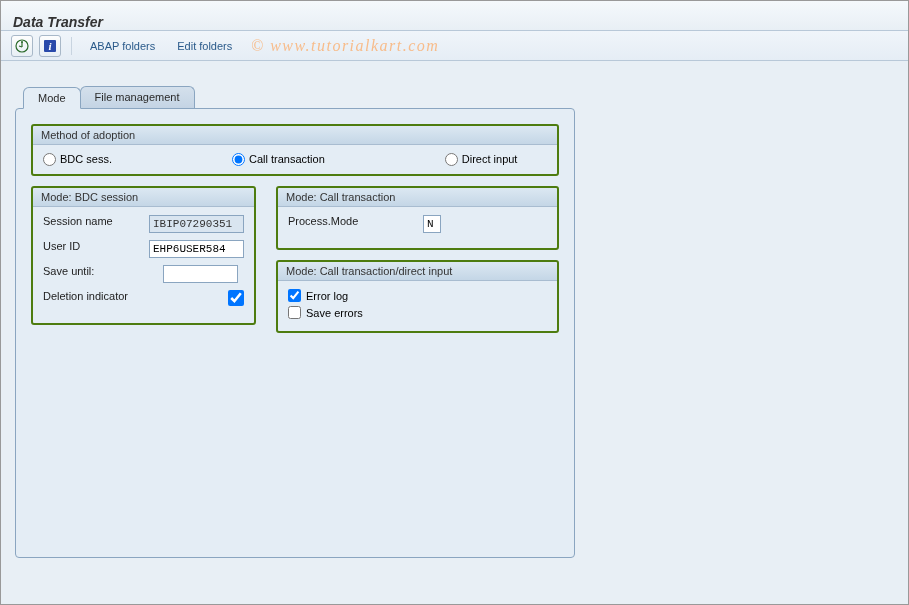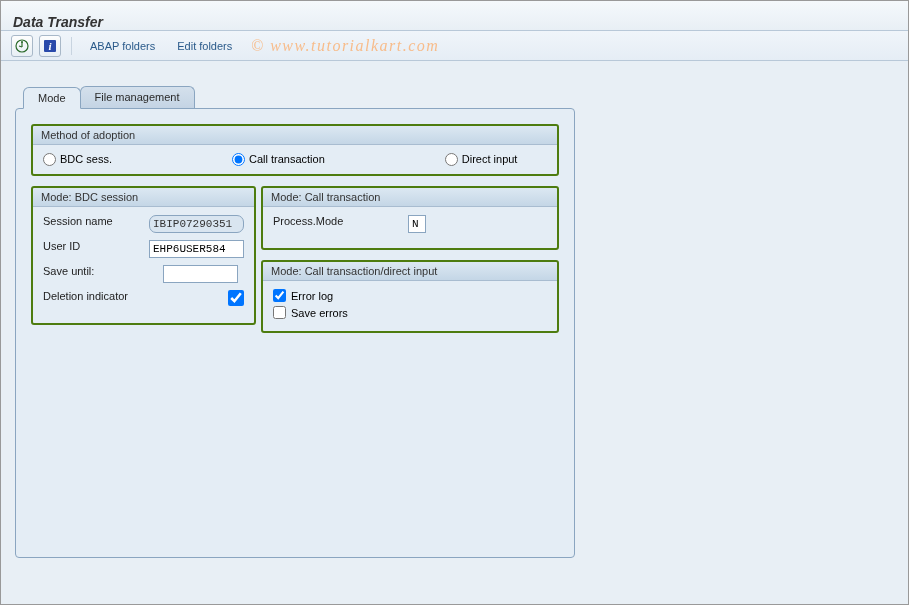--- a/index.html
+++ b/index.html
@@ -140,21 +140,21 @@
     .radio-item {
       display: flex;
       align-items: flex-start;
       gap: 4px;
       font-size: 11px;
       cursor: pointer;
     }
     .radio-item input { cursor: pointer; }
     .columns {
       display: flex;
-      gap: 5px;
+      gap: 20px;
       align-items: flex-start;
     }
     .col-left { width: 225px; }
     .col-right { flex: 1; }
     .form-row {
       display: flex;
       margin-bottom: 3px;
       height: 22px;
     }
     .form-label {
@@ -166,21 +166,20 @@
       border: 1px solid #8aa5c0;
       background: #fff;
       font-size: 11px;
       font-family: "Courier New", monospace;
       padding: 1px 3px;
       height: 18px;
     }
     .form-input.readonly {
       background: #d9e5f0;
       color: #333;
-      border-radius: 7px;
     }
     .w95 { width: 95px; }
     .w18 { width: 18px; text-align: left; }
     .checkbox-row {
       display: flex;
       align-items: center;
       gap: 5px;
       font-size: 11px;
       margin-bottom: 4px;
     }

